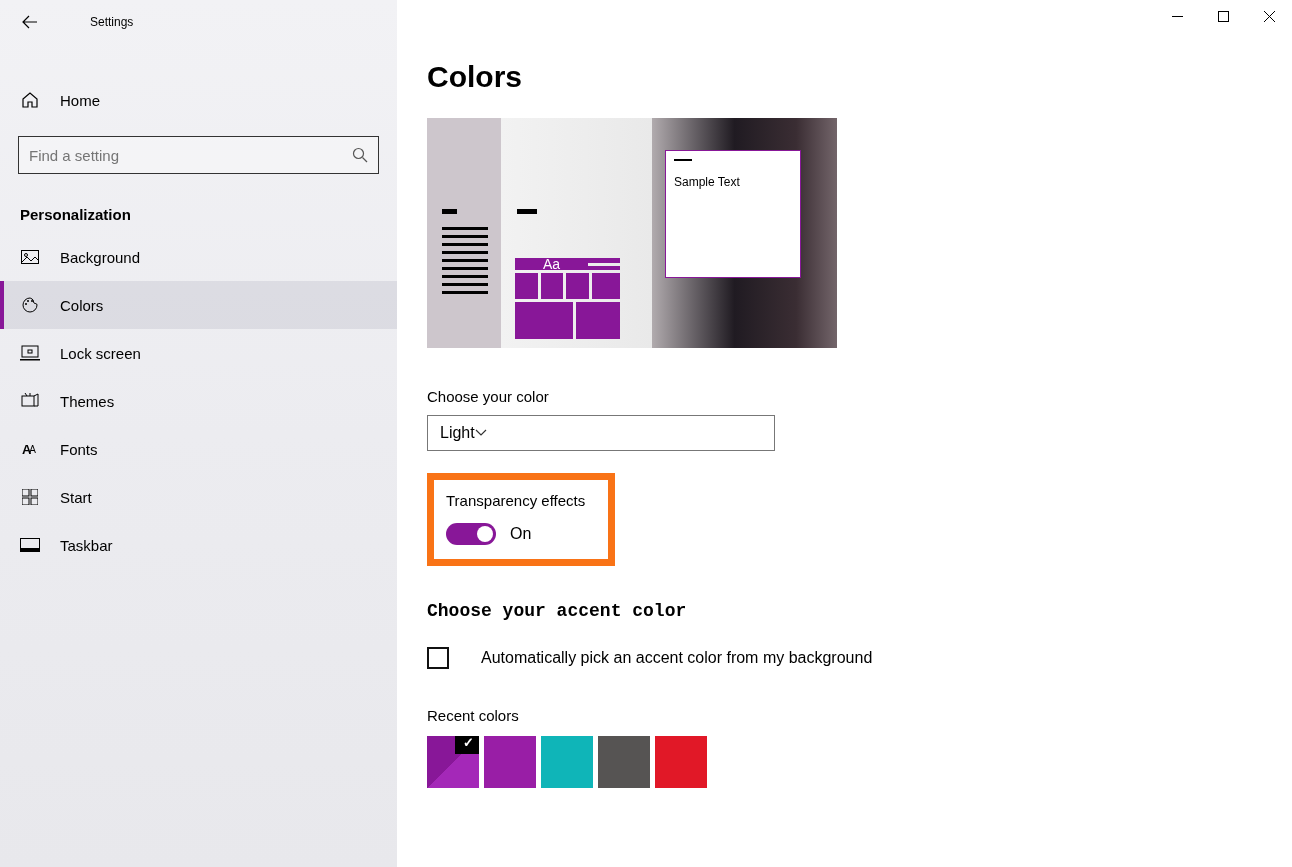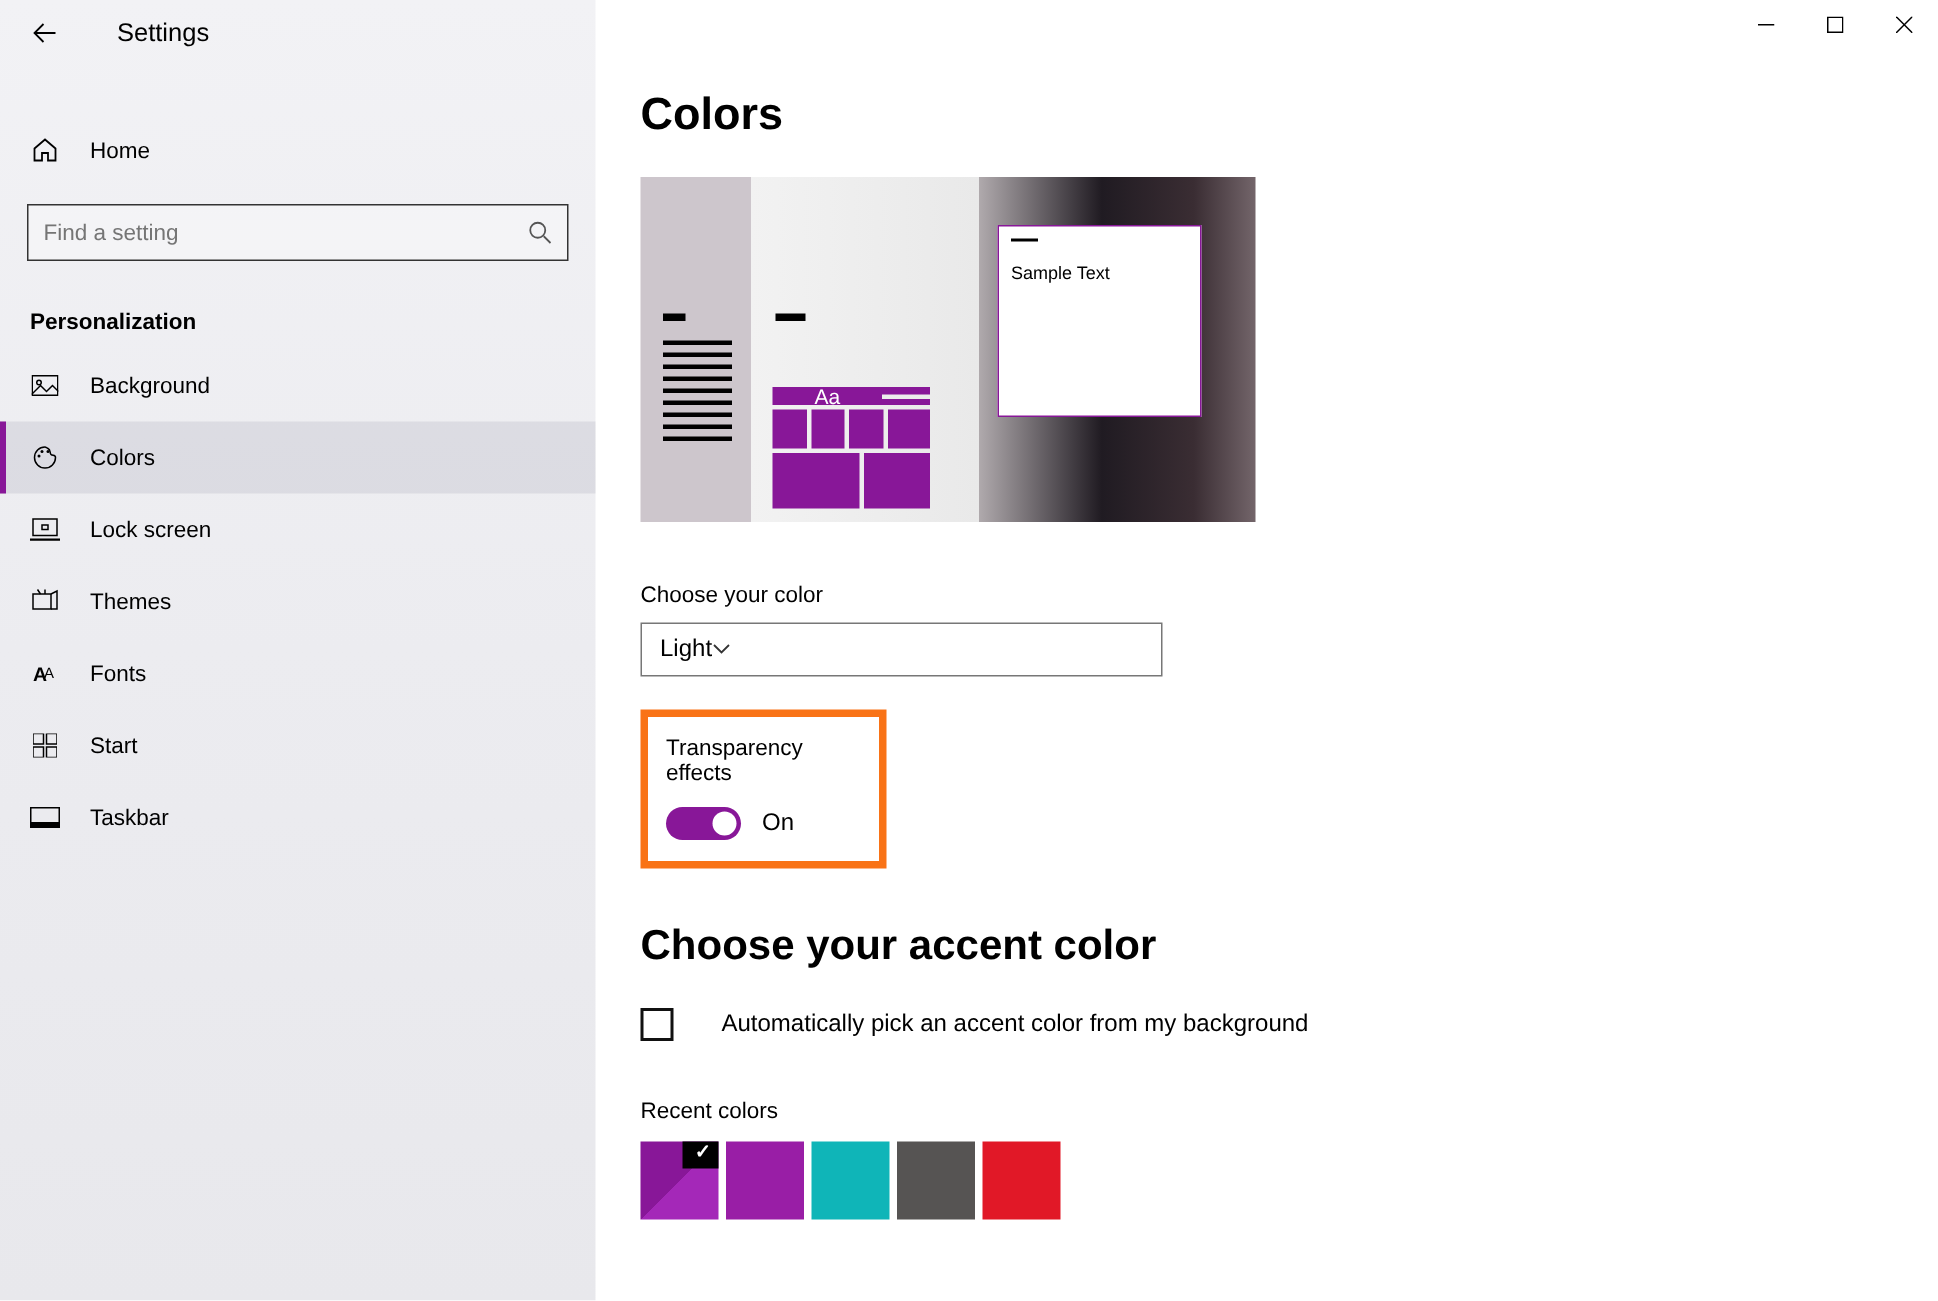--- a/index.html
+++ b/index.html
@@ -1,20 +1,20 @@
 <!DOCTYPE html>
 <html><head>
 <meta charset="utf-8">
 <style>
 * { margin: 0; padding: 0; box-sizing: border-box; font-family: "Segoe UI", sans-serif; }
 body { width: 1292px; height: 867px; background: #fff; overflow: hidden; display: flex; }
 .sidebar { width: 397px; height: 100%; background: linear-gradient(180deg, #f2f2f5 0%, #ececf0 50%, #e8e8ec 100%); position: relative; }
 .titlebar { display: flex; align-items: center; height: 44px; padding-left: 18px; }
 .back-btn { width: 24px; height: 24px; display: flex; align-items: center; justify-content: center; cursor: pointer; }
-.app-title { margin-left: 36px; font-size: 17px; color: #000; }
+.app-title { margin-left: 48px; font-size: 12px; color: #000; }
 .home-row { display: flex; align-items: center; padding: 14px 20px; margin-top: 32px; cursor: pointer; }
 .home-row .icon { width: 20px; height: 20px; margin-right: 20px; display: flex; align-items: center; justify-content: center; }
 .home-row .label { font-size: 15px; color: #000; }
 .search-box { margin: 12px 18px; height: 38px; border: 1.5px solid #333; display: flex; align-items: center; padding: 4px 10px; background: rgba(255,255,255,0.3); }
 .search-box input { border: none; background: transparent; outline: none; font-size: 15px; flex: 1; color: #555; }
 .search-icon { width: 16px; height: 16px; }
 .section-header { padding: 20px 20px 10px 20px; font-size: 15px; font-weight: 600; color: #000; }
 .nav-item { display: flex; align-items: center; padding: 14px 20px; cursor: pointer; position: relative; }
 .nav-item .icon { width: 20px; height: 20px; margin-right: 20px; display: flex; align-items: center; justify-content: center; color: #000; }
 .nav-item .label { font-size: 15px; color: #000; }
@@ -35,26 +35,26 @@
 .tile-small { background: #881798; }
 .tile-row2 { display: grid; grid-template-columns: repeat(3,1fr) 28px; gap: 3px; }
 .tile-row2 div { background: #881798; }
 .tile-row3 { display: grid; grid-template-columns: 55% auto; gap: 3px; }
 .tile-row3 div { background: #881798; }
 .sample-win { position: absolute; right: 36px; top: 32px; width: 136px; height: 128px; background: #fff; border: 1px solid #881798; padding: 8px; z-index: 3; }
 .sample-win .line { width: 18px; height: 2px; background: #000; margin-bottom: 14px; }
 .sample-win .txt { font-size: 12px; color: #000; }
 .field-label { font-size: 15px; color: #000; margin-top: 40px; margin-bottom: 10px; }
 .dropdown { width: 348px; height: 36px; border: 1.5px solid #777; display: flex; align-items: center; padding: 0 12px; cursor: pointer; }
-.highlight-box { border: 5px solid #f97316; width: 164px; padding: 12px 12px 14px 12px; margin-top: 22px; }
+.highlight-box { border: 7px solid #f97316; width: 188px; padding: 12px 12px 14px 12px; margin-top: 22px; }
 .highlight-box .hl-label { font-size: 15px; margin-bottom: 14px; }
 .toggle-row { display: flex; align-items: center; gap: 14px; }
 .toggle { width: 50px; height: 22px; border-radius: 11px; background: #881798; position: relative; cursor: pointer; }
 .toggle::after { content: ""; position: absolute; right: 3px; top: 3px; width: 16px; height: 16px; border-radius: 50%; background: #fff; }
-.section-title { font-size: 28px; font-weight: 600; margin-top: 35px; margin-bottom: 26px; }
+.section-title { font-size: 18px; font-weight: 600; margin-top: 35px; margin-bottom: 26px; font-family: Liberation Mono, monospace; }
 .checkbox-row { display: flex; align-items: center; gap: 32px; cursor: pointer; }
 .checkbox { width: 22px; height: 22px; border: 2px solid #111; }
 .sub-label { font-size: 15px; margin-top: 38px; margin-bottom: 12px; }
 .swatches { display: flex; gap: 5px; }
 .swatch { width: 52px; height: 52px; cursor: pointer; position: relative; }
 .swatch.selected::before { content: ""; position: absolute; right: 0; top: 0; width: 24px; height: 18px; background: #000; }
 .swatch.selected::after { content: "✓"; position: absolute; right: 5px; top: -1px; color: #fff; font-size: 13px; font-weight: bold; }
 </style>
 </head>
 <body>

